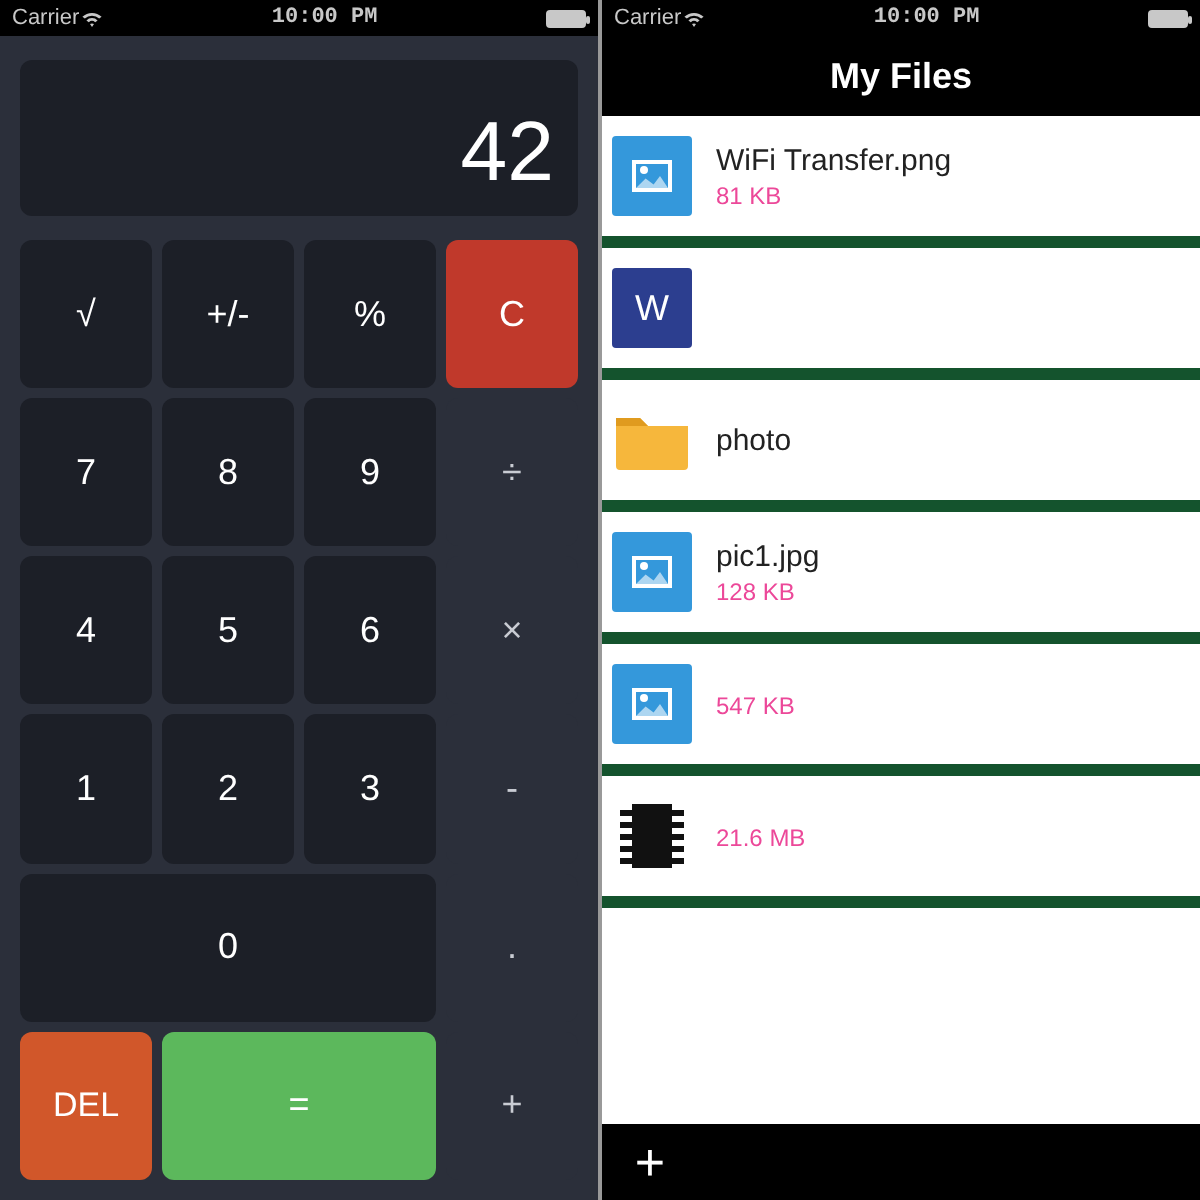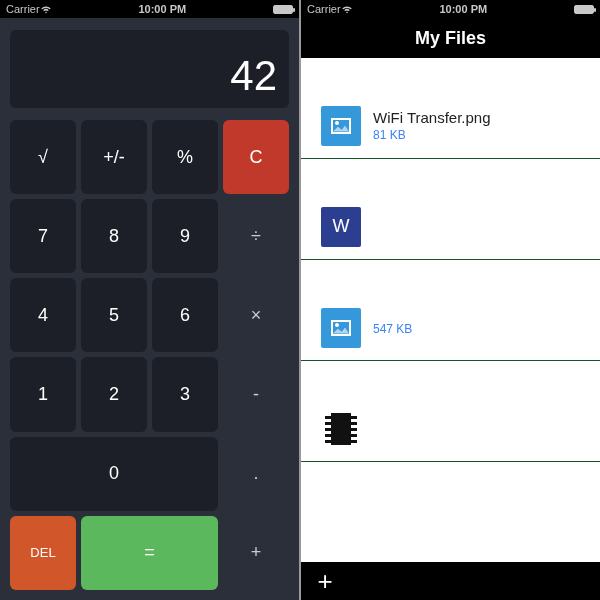--- a/index.html
+++ b/index.html
@@ -3,49 +3,49 @@
 <meta charset="utf-8">
 <style>
   * { margin: 0; padding: 0; box-sizing: border-box; font-family: -apple-system, Helvetica, Arial, sans-serif; }
   body { background: #fff; width: 600px; height: 600px; overflow: hidden; }
   .stage { display: flex; width: 600px; height: 600px; }
   .screen { flex: 0 0 300px; position: relative; overflow: hidden; border-left: 1px solid #999; border-right: 1px solid #999;}
   .screen:first-child{border-left:none;}
   .screen:last-child{border-right:none;}
   .statusbar { height: 18px; background: #000; color: #c8c8c8; font-size: 11px; display: flex; align-items: center; padding: 0 6px; justify-content: space-between; }
   .sb-left, .sb-right { display: flex; align-items: center; gap: 0; }
-  .sb-center { font-weight: 600; }
+  .sb-center { font-weight: 600; font-family: Liberation Mono, monospace; }
   .wifi-svg { width: 12px; height: 9px; }
 
   
   .calc { background: #2b2f3a; width: 100%; height: calc(100% - 18px); display: flex; flex-direction: column; padding: 8px; }
   .calc-display { background: #1c1f27; border-radius: 6px; margin: 4px 2px 10px 2px; height: 78px; display: flex; align-items: flex-end; justify-content: flex-end; padding: 8px 12px; color: #fff; font-size: 42px; font-weight: 300; }
   .calc-grid { flex: 1; display: grid; grid-template-columns: repeat(4, 1fr); grid-template-rows: repeat(6, 1fr); gap: 5px; padding: 2px; }
   .key { border-radius: 6px; display: flex; align-items: center; justify-content: center; color: #fff; font-size: 18px; font-weight: 500; user-select: none; }
   .k-dark { background: #1c1f27; }
   .k-darker { background: #2b2f3a; color: #c9ccd3; }
   .k-red { background: #c0392b; }
   .k-orange { background: #d1572a; }
   .k-green { background: #5cb85c; }
-  .key-del { grid-column: 1 / span 1; font-size: 13px; text-align: right; }
+  .key-del { grid-column: 1 / span 1; font-size: 17px; text-align: right; }
   .key-eq { grid-column: 2 / span 2; }
   .key-plus { grid-column: 4; }
   .key-zero { grid-column: 1 / span 3; }
   .key-dot { grid-column: 4;}
   .key-clear { font-size: 18px;}
 
   
   .files { background: #fff; width: 100%; height: calc(100% - 18px); display: flex; flex-direction: column; }
   .files-header { background: #000; color: #fff; height: 40px; display: flex; align-items: center; justify-content: center; font-size: 18px; font-weight: 600; }
   .file-list { flex: 1; overflow: hidden; }
-  .file-row { display: flex; align-items: center; height: 66px; border-bottom: 1px solid #14532d; padding: 0 20px; margin-top: 35px; }
+  .file-row { display: flex; align-items: center; height: 66px; border-bottom: 6px solid #14532d; padding: 0 5px; }
   .file-icon { width: 40px; height: 40px; border-radius: 2px; display: flex; align-items: center; justify-content: center; margin-right: 12px; position: relative; flex-shrink:0;}
   .file-info { flex: 1; overflow:hidden;}
   .file-name { color: #222; font-size: 15px; font-weight: 500; white-space: nowrap; overflow: hidden; text-overflow: ellipsis;}
-  .file-size { color: #3b82f6; font-size: 12px; margin-top: 2px; }
+  .file-size { color: #ec4899; font-size: 12px; margin-top: 2px; }
   .add-bar { background: #000; height: 38px; display: flex; align-items: center; padding: 0 10px; }
   .add-btn { color: #fff; font-size: 26px; font-weight: 300; line-height: 1; width: 28px; text-align:center; }
 
   
   .ico-img { background: #3498db; }
   .ico-doc { background: #2c3e8f; color: #fff; font-size: 18px; font-weight: 400; }
   .ico-txt { background: #e0e0e0; }
   .img-inner { width: 20px; height: 16px; border: 2px solid #fff; position: relative;}
   .img-inner::before { content:''; position:absolute; width:4px; height:4px; background:#fff; border-radius:50%; top:1px; left:2px;}
   .img-inner::after { content:''; position:absolute; bottom:0; left:0; right:0; height:6px; background:rgba(255,255,255,0.6); clip-path: polygon(0 100%, 30% 20%, 55% 70%, 75% 0, 100% 100%);}
@@ -136,36 +136,57 @@
             </div>
             <div class="file-info">
               <div class="file-name">WiFi Transfer.png</div>
               <div class="file-size">81 KB</div>
             </div>
           </div>
           <div class="file-row">
             <div class="file-icon ico-doc">W</div>
           </div>
           <div class="file-row">
+            <div class="file-icon">
+              <svg class="folder-svg" viewBox="0 0 40 34">
+                <path d="M2 6 h12 l4 4 h20 v20 a2 2 0 0 1 -2 2 h-32 a2 2 0 0 1 -2 -2 z" fill="#f6b73c"></path>
+                <path d="M2 6 h12 l4 4 h-16 z" fill="#e09b1f"></path>
+              </svg>
+            </div>
+            <div class="file-info">
+              <div class="file-name">photo</div>
+            </div>
+          </div>
+          <div class="file-row">
+            <div class="file-icon ico-img">
+              <div class="img-inner"></div>
+            </div>
+            <div class="file-info">
+              <div class="file-name">pic1.jpg</div>
+              <div class="file-size">128 KB</div>
+            </div>
+          </div>
+          <div class="file-row">
             <div class="file-icon ico-img">
               <div class="img-inner"></div>
             </div>
             <div class="file-info">
               <div class="file-size">547 KB</div>
             </div>
           </div>
           <div class="file-row">
             <div class="file-icon">
               <div class="video-body">
                 <div class="video-strip"></div>
                 <div style="flex:1"></div>
                 <div class="video-strip"></div>
               </div>
             </div>
             <div class="file-info">
+              <div class="file-size">21.6 MB</div>
             </div>
           </div>
         </div>
       <div class="add-bar">
         <div class="add-btn">+</div>
       </div>
     </div>
   </div>
 
 </div>

